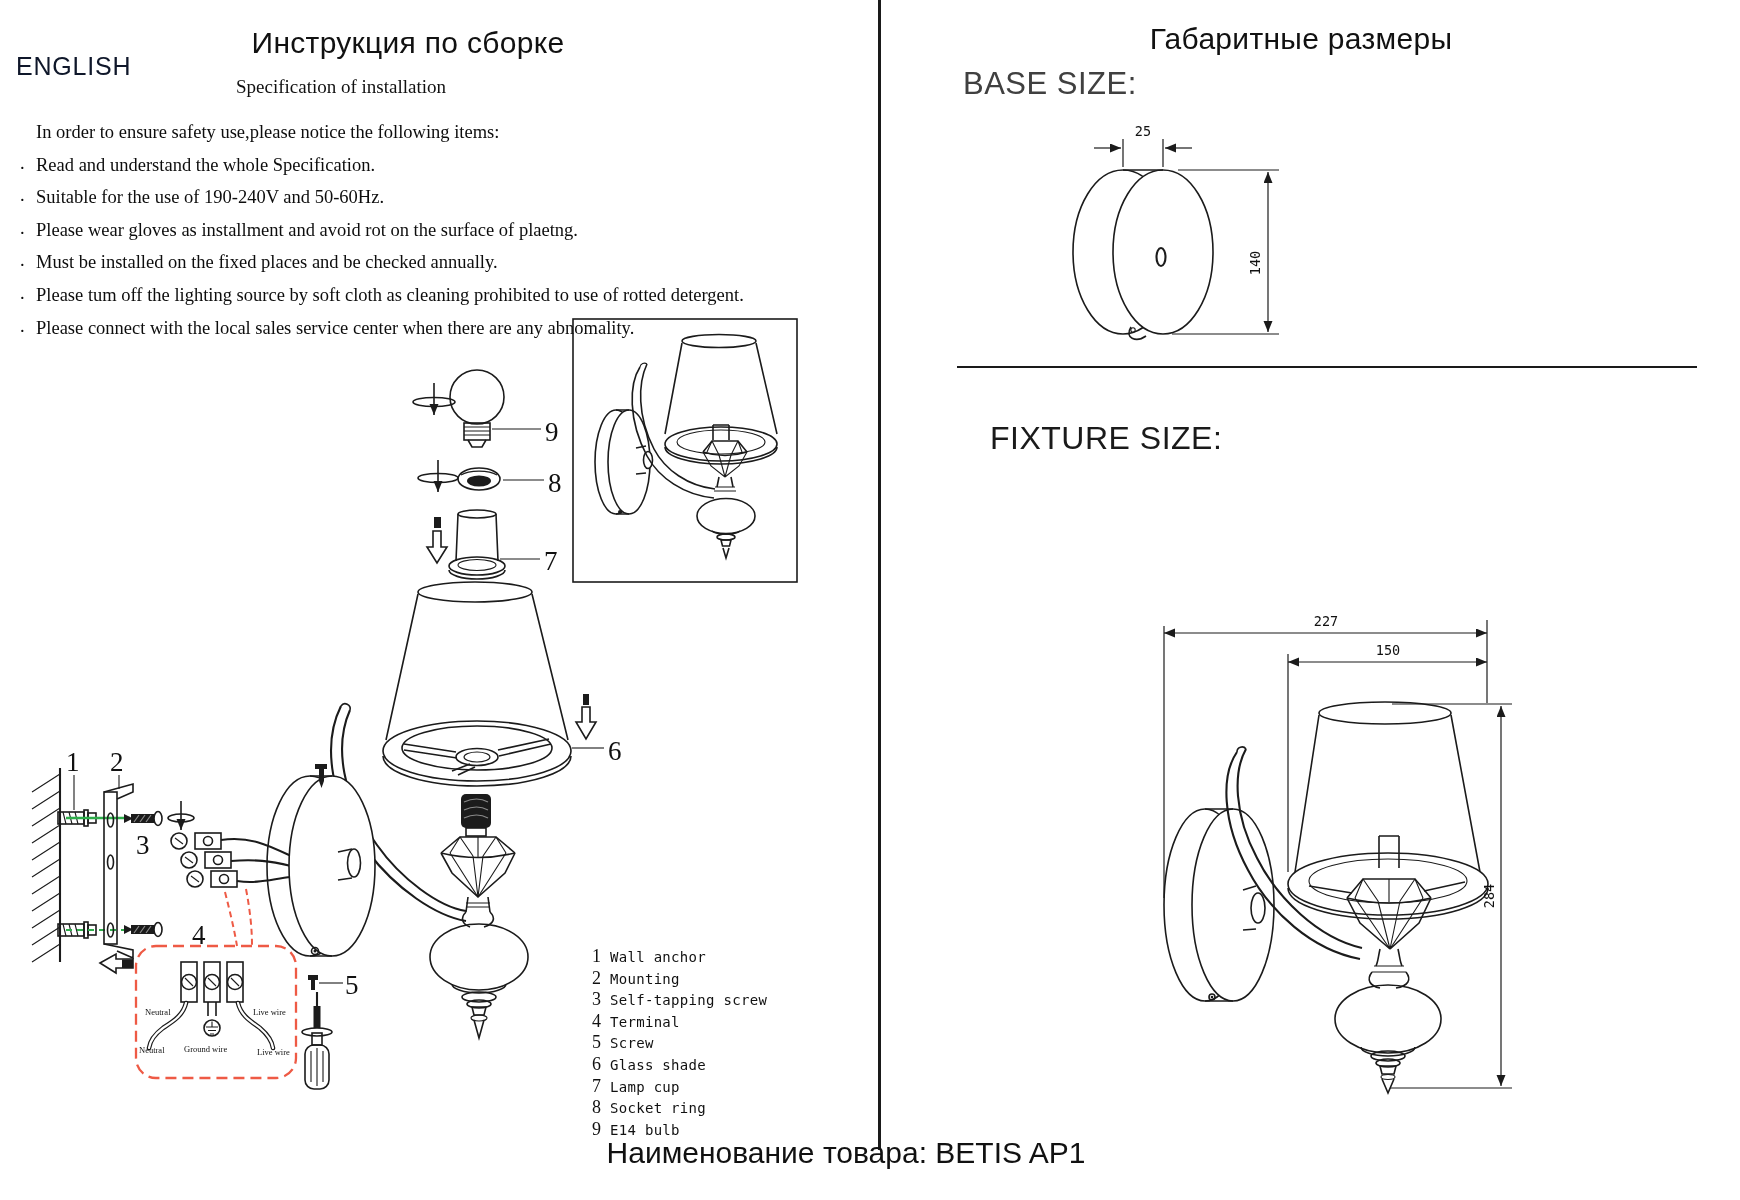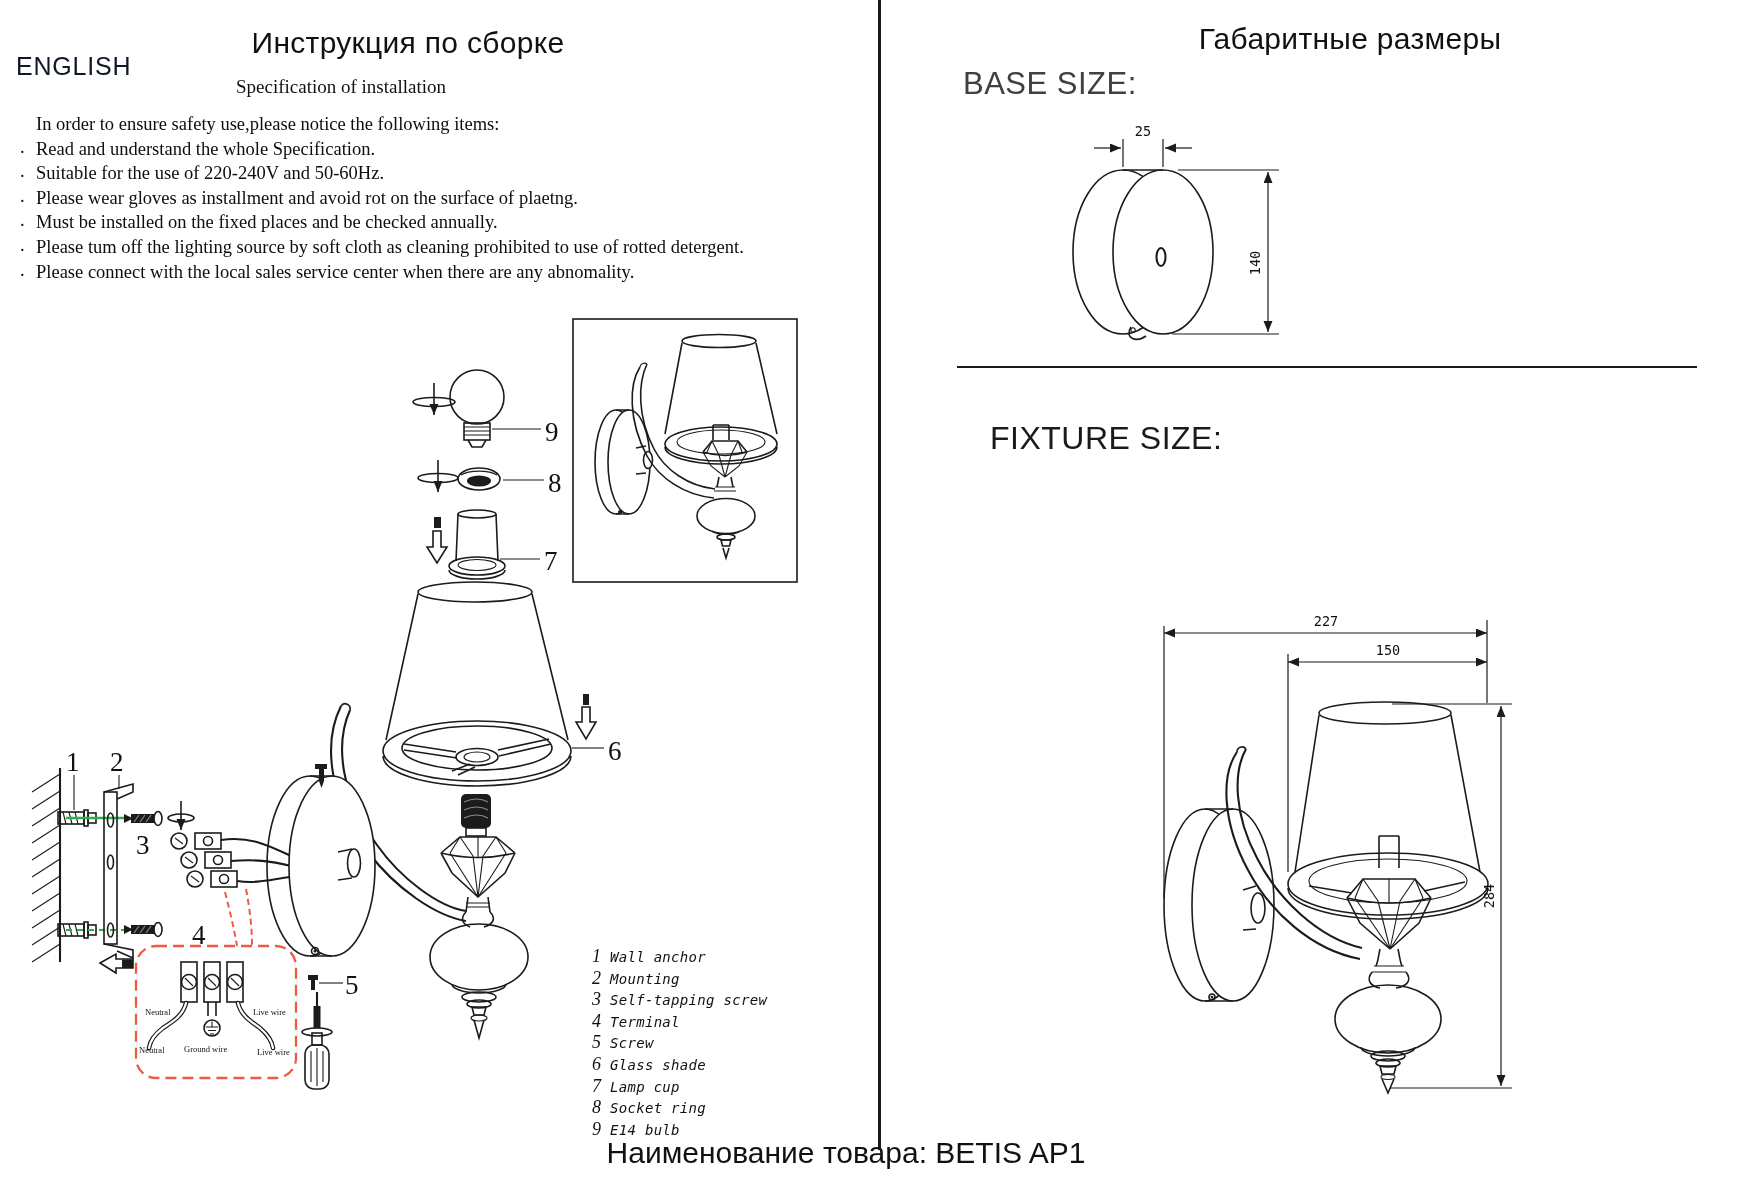--- a/index.html
+++ b/index.html
@@ -2,35 +2,35 @@
 <html><head>
 <meta charset="utf-8">
 <style>
   html,body{margin:0;padding:0;background:#fff;}
   .canvas{position:relative;width:1740px;height:1200px;background:#fff;overflow:hidden;
           font-family:"Liberation Sans",sans-serif;color:#111;}
   .abs{position:absolute;}
   #artsvg{position:absolute;left:0;top:0;}
   
   .title-left{left:58px;top:26px;width:700px;text-align:center;font-size:30px;letter-spacing:0.3px;}
-  .title-right{left:1000px;top:22px;width:700px;text-align:center;font-size:30px;letter-spacing:0.3px;}
+  .title-right{left:951px;top:22px;width:700px;text-align:center;font-size:30px;letter-spacing:0.3px;}
   .english{left:16px;top:52px;font-size:25px;letter-spacing:0.8px;color:#0f172a;}
   .spec-head{left:236px;top:76px;font-family:"Liberation Serif",serif;font-size:19px;}
   .footer{left:0px;top:1136px;width:1692px;text-align:center;font-size:30px;}
   .base-label{left:963px;top:66px;font-size:31px;letter-spacing:0.5px;color:#404040;}
   .fixture-label{left:990px;top:420px;font-size:32px;letter-spacing:0.5px;color:#1a1a1a;}
   
   .spec{left:20px;top:112px;width:800px;font-family:"Liberation Serif",serif;
         font-size:18.5px;color:#0d0d0d;}
-  .spec .row{display:flex;height:24.6px;line-height:24.6px;white-space:nowrap;}
+  .spec .row{display:flex;height:24.6px;line-height:24.6px;white-space:nowrap;margin-top:8px;}
   .spec .dot{width:16px;position:relative;top:-2px;}
   .spec .ind{padding-left:16px;}
   
   .parts{left:592px;top:946px;}
-  .parts .prow{height:21.6px;line-height:21.6px;white-space:nowrap;font-style:italic;}
+  .parts .prow{height:21.6px;line-height:21.6px;white-space:nowrap;}
   .parts .pnum{font-family:"Liberation Serif",serif;font-size:18px;margin-right:9px;}
   .parts .pname{font-family:"DejaVu Sans Mono",monospace;font-size:14px;letter-spacing:0.3px;}
   
   .vdiv{left:878px;top:0px;width:3px;height:1150px;background:#1a1a1a;}
   .hrule{left:957px;top:366px;width:740px;height:2px;background:#1a1a1a;}
   
   .s{stroke:#1b1b1b;fill:none;stroke-width:1.6px;}
   .s2{stroke:#1b1b1b;fill:none;stroke-width:2.1px;}
   .thin{stroke:#1b1b1b;fill:none;stroke-width:1.1px;}
   .wfill{stroke:#1b1b1b;fill:#fff;stroke-width:1.6px;}
@@ -66,21 +66,21 @@
   <div class="abs spec">
     <div class="row">
         <span class="ind">In order to ensure safety use,please notice the following items:</span>
       </div>
     <div class="row">
         <span class="dot">.</span>
         <span>Read and understand the whole Specification.</span>
       </div>
     <div class="row">
         <span class="dot">.</span>
-        <span>Suitable for the use of 220-240V and 50-60Hz.</span>
+        <span>Suitable for the use of 190-240V and 50-60Hz.</span>
       </div>
     <div class="row">
         <span class="dot">.</span>
         <span>Please wear gloves as installment and avoid rot on the surface of plaetng.</span>
       </div>
     <div class="row">
         <span class="dot">.</span>
         <span>Must be installed on the fixed places and be checked annually.</span>
       </div>
     <div class="row">

